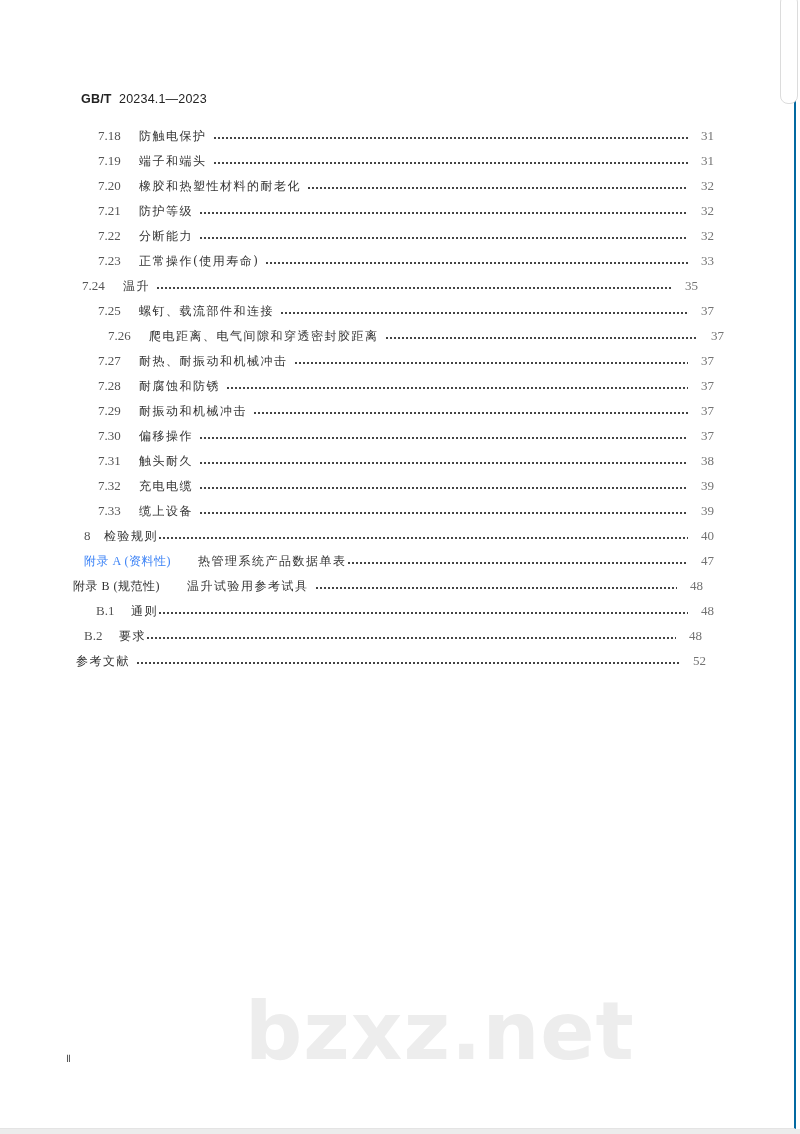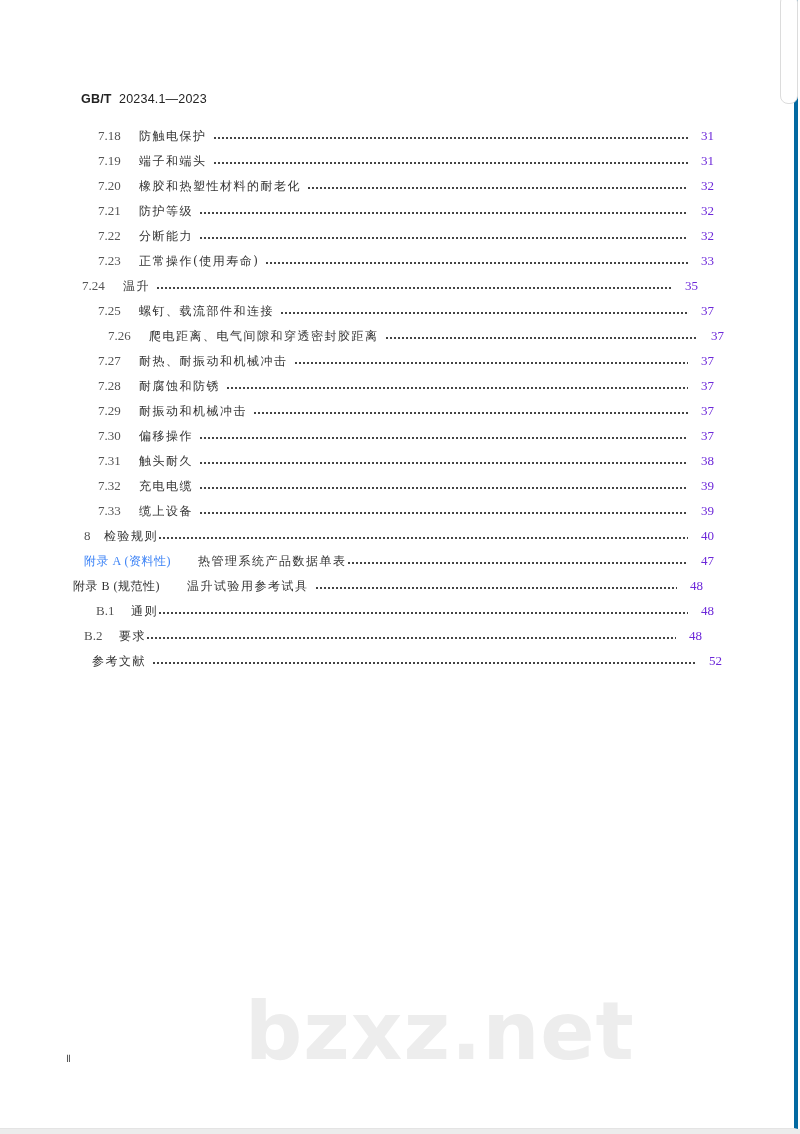--- a/index.html
+++ b/index.html
@@ -5,21 +5,21 @@
   html, body { margin: 0; padding: 0; }
   body {
     width: 800px; height: 1134px; position: relative; overflow: hidden;
     background: #ffffff;
     font-family: "DejaVu Serif", "Liberation Serif", serif;
     color: #3a3a3a;
   }
   .page {
     position: absolute; left: 0; top: 0; width: 794px; height: 1128px;
     background: #ffffff;
-    border-right: 4px solid #0369a1;
+    border-right: 2px solid #0369a1;
     border-bottom: 1px solid #e4e4e4;
   }
   .bottom-strip {
     position: absolute; left: 0; top: 1129px; width: 800px; height: 5px; background: #ececec;
   }
   .corner-tab {
     position: absolute; right: -4px; top: -6px; width: 16px; height: 108px;
     border: 1px solid #dcdcdc; border-radius: 8px; background: #ffffff;
   }
   .header {
@@ -33,21 +33,21 @@
     position: absolute; height: 20px; display: flex; align-items: center;
     font-size: 12px; color: #333;
   }
   .row .num { display: inline-block; color: #555; font-family: "Liberation Serif", serif; font-size: 13px; }
   .row .title { white-space: nowrap; letter-spacing: 1.5px; }
   .row .leader {
     flex: 1; height: 2px; margin: 0 6px;
     background-image: radial-gradient(circle, #444 0.8px, transparent 1px);
     background-size: 4px 2px; background-repeat: repeat-x; align-self: center; margin-top: 4px;
   }
-  .row .page-num { width: 20px; text-align: right; color: #6d28d9; font-family: "Liberation Serif", serif; font-size: 13px; }
+  .row .page-num { width: 20px; text-align: right; color: #737373; font-family: "Liberation Serif", serif; font-size: 13px; }
   .footer-num {
     position: absolute; left: 66px; top: 1053px; font-size: 10px; color: #555;
     font-family: "Liberation Serif", serif;
   }
   .watermark {
     position: absolute; left: 245px; top: 985px;
     font-family: "DejaVu Sans", sans-serif; font-weight: bold; font-size: 80px;
     color: #ededed; letter-spacing: 1px;
   }
 </style>
@@ -183,21 +183,21 @@
         <span class="title">通则</span>
         <span class="leader" style="margin-left:0"></span>
         <span class="page-num">48</span>
       </div>
     <div class="row" style="left:84px;width:618px;top:502px">
         <span class="num" style="width:35px">B.2</span>
         <span class="title">要求</span>
         <span class="leader" style="margin-left:0"></span>
         <span class="page-num">48</span>
       </div>
-    <div class="row" style="left:92px;width:630px;top:527px">
+    <div class="row" style="left:76px;width:630px;top:527px">
         <span class="num" style="width:0"></span>
         <span class="title">参考文献</span>
         <span class="leader"></span>
         <span class="page-num">52</span>
       </div>
   </div>
 
   <div class="watermark">bzxz.net</div>
   <div class="footer-num">Ⅱ</div>
 </div>

